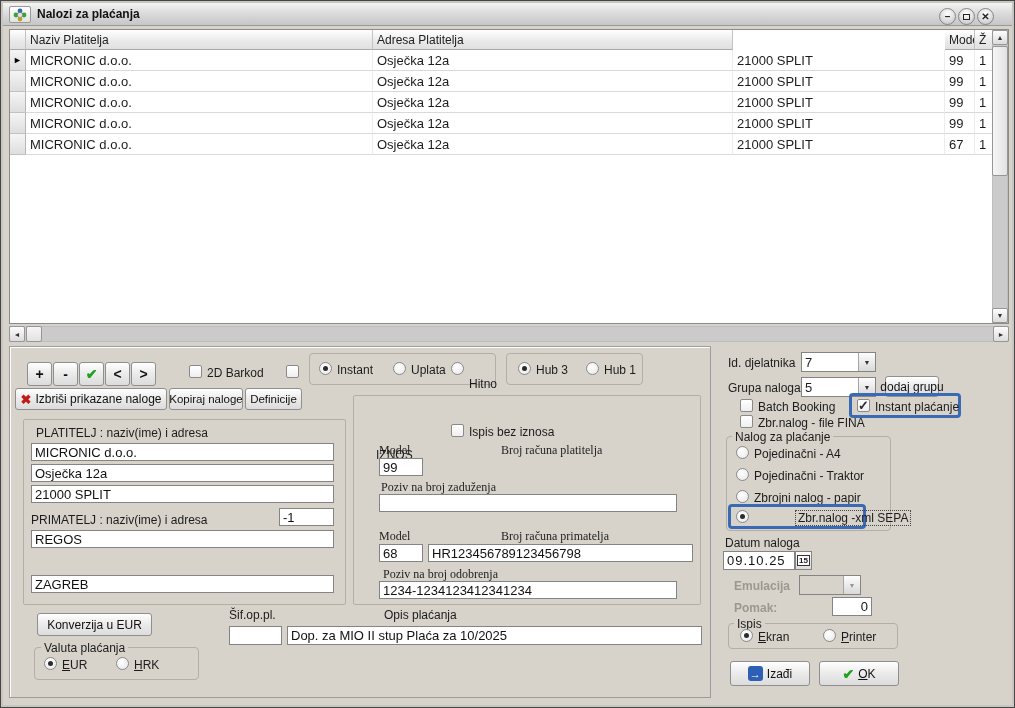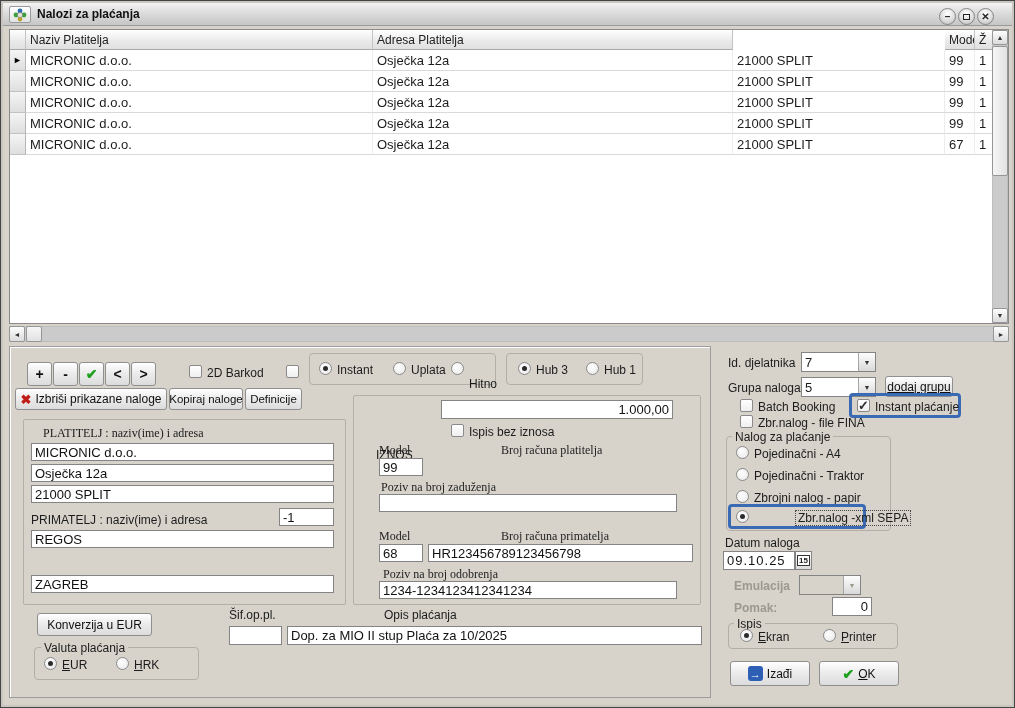--- a/index.html
+++ b/index.html
@@ -169,32 +169,31 @@
   <span class="lbl" style="left:603px;top:362px;">Hub 1</span>
 
   <div class="btn" style="left:14px;top:387px;width:152px;height:22px;">
     <span class="xicon">✖</span>
     <span>Izbriši prikazane naloge</span>
   </div>
   <div class="btn" style="left:168px;top:387px;width:74px;height:22px;font-size:11.5px;">Kopiraj naloge</div>
   <div class="btn" style="left:244px;top:387px;width:57px;height:22px;font-size:11.5px;">Definicije</div>
 
   <div class="gb" style="left:22px;top:418px;width:323px;height:186px;border-radius:2px;"></div>
-  <span class="lbl" style="left:42px;top:425px;font-family:Liberation Serif, serif;">PLATITELJ : naziv(ime) i adresa</span>
+  <span class="lbl" style="left:35px;top:425px;">PLATITELJ : naziv(ime) i adresa</span>
   <input class="input" style="left: 30px; top: 442px; width: 303px; height: 18px;" value="MICRONIC d.o.o.">
   <input class="input" style="left: 30px; top: 463px; width: 303px; height: 18px;" value="Osječka 12a">
   <input class="input" style="left: 30px; top: 484px; width: 303px; height: 18px;" value="21000 SPLIT">
   <span class="lbl" style="left:30px;top:512px;">PRIMATELJ : naziv(ime) i adresa</span>
   <input class="input" style="left: 278px; top: 507px; width: 55px; height: 18px;" value="-1">
   <input class="input" style="left: 30px; top: 529px; width: 303px; height: 18px;" value="REGOS">
   <input class="input" style="left: 30px; top: 574px; width: 303px; height: 18px;" value="ZAGREB">
 
   <div class="gb" style="left:352px;top:394px;width:348px;height:210px;border-radius:2px;"></div>
   <span class="lbl" style="left:375px;top:403px;margin-top:44px;">IZNOS</span>
-  <input class="input" style="left: 440px; top: 399px; width: 232px; height: 19px; text-align: right;" value="1.000,00">
   <span class="cb" style="left:450px;top:423px;"></span>
   <span class="lbl" style="left:468px;top:424px;">Ispis bez iznosa</span>
 
   <span class="lbl serif" style="left:378px;top:442px;">Model</span>
   <span class="lbl serif" style="left:500px;top:442px;">Broj računa platitelja</span>
   <input class="input" style="left: 378px; top: 457px; width: 44px; height: 18px;" value="99">
   <span class="lbl serif" style="left:380px;top:479px;">Poziv na broj zaduženja</span>
   <input class="input" style="left: 378px; top: 493px; width: 298px; height: 18px;" value="">
 
   <span class="lbl serif" style="left:378px;top:528px;">Model</span>
@@ -220,21 +219,21 @@
   <span class="lbl" style="left:727px;top:355px;">Id. djelatnika</span>
   <div class="dd" style="left:800px;top:351px;width:75px;height:20px;">
     <span class="val">7</span>
     <span class="ddbtn">▼</span>
   </div>
   <span class="lbl" style="left:727px;top:380px;">Grupa naloga</span>
   <div class="dd" style="left:800px;top:376px;width:75px;height:20px;">
     <span class="val">5</span>
     <span class="ddbtn">▼</span>
   </div>
-  <div class="btn" style="left:884px;top:375px;width:68px;height:21px;text-decoration:underline;">dodaj grupu</div>
+  <div class="btn" style="left:884px;top:375px;width:54px;height:21px;">dodaj grupu</div>
 
   <span class="cb" style="left:739px;top:398px;"></span>
   <span class="lbl" style="left:757px;top:399px;">Batch Booking</span>
   <div class="hl" style="left:848px;top:392px;width:112px;height:25px;"></div>
   <span class="cb checked" style="left:856px;top:398px;"></span>
   <span class="lbl" style="left:874px;top:399px;">Instant plaćanje</span>
   <span class="cb" style="left:739px;top:414px;"></span>
   <span class="lbl" style="left:757px;top:415px;">Zbr.nalog - file FINA</span>
 
   <div class="gb" style="left:725px;top:435px;width:165px;height:95px;"></div>

